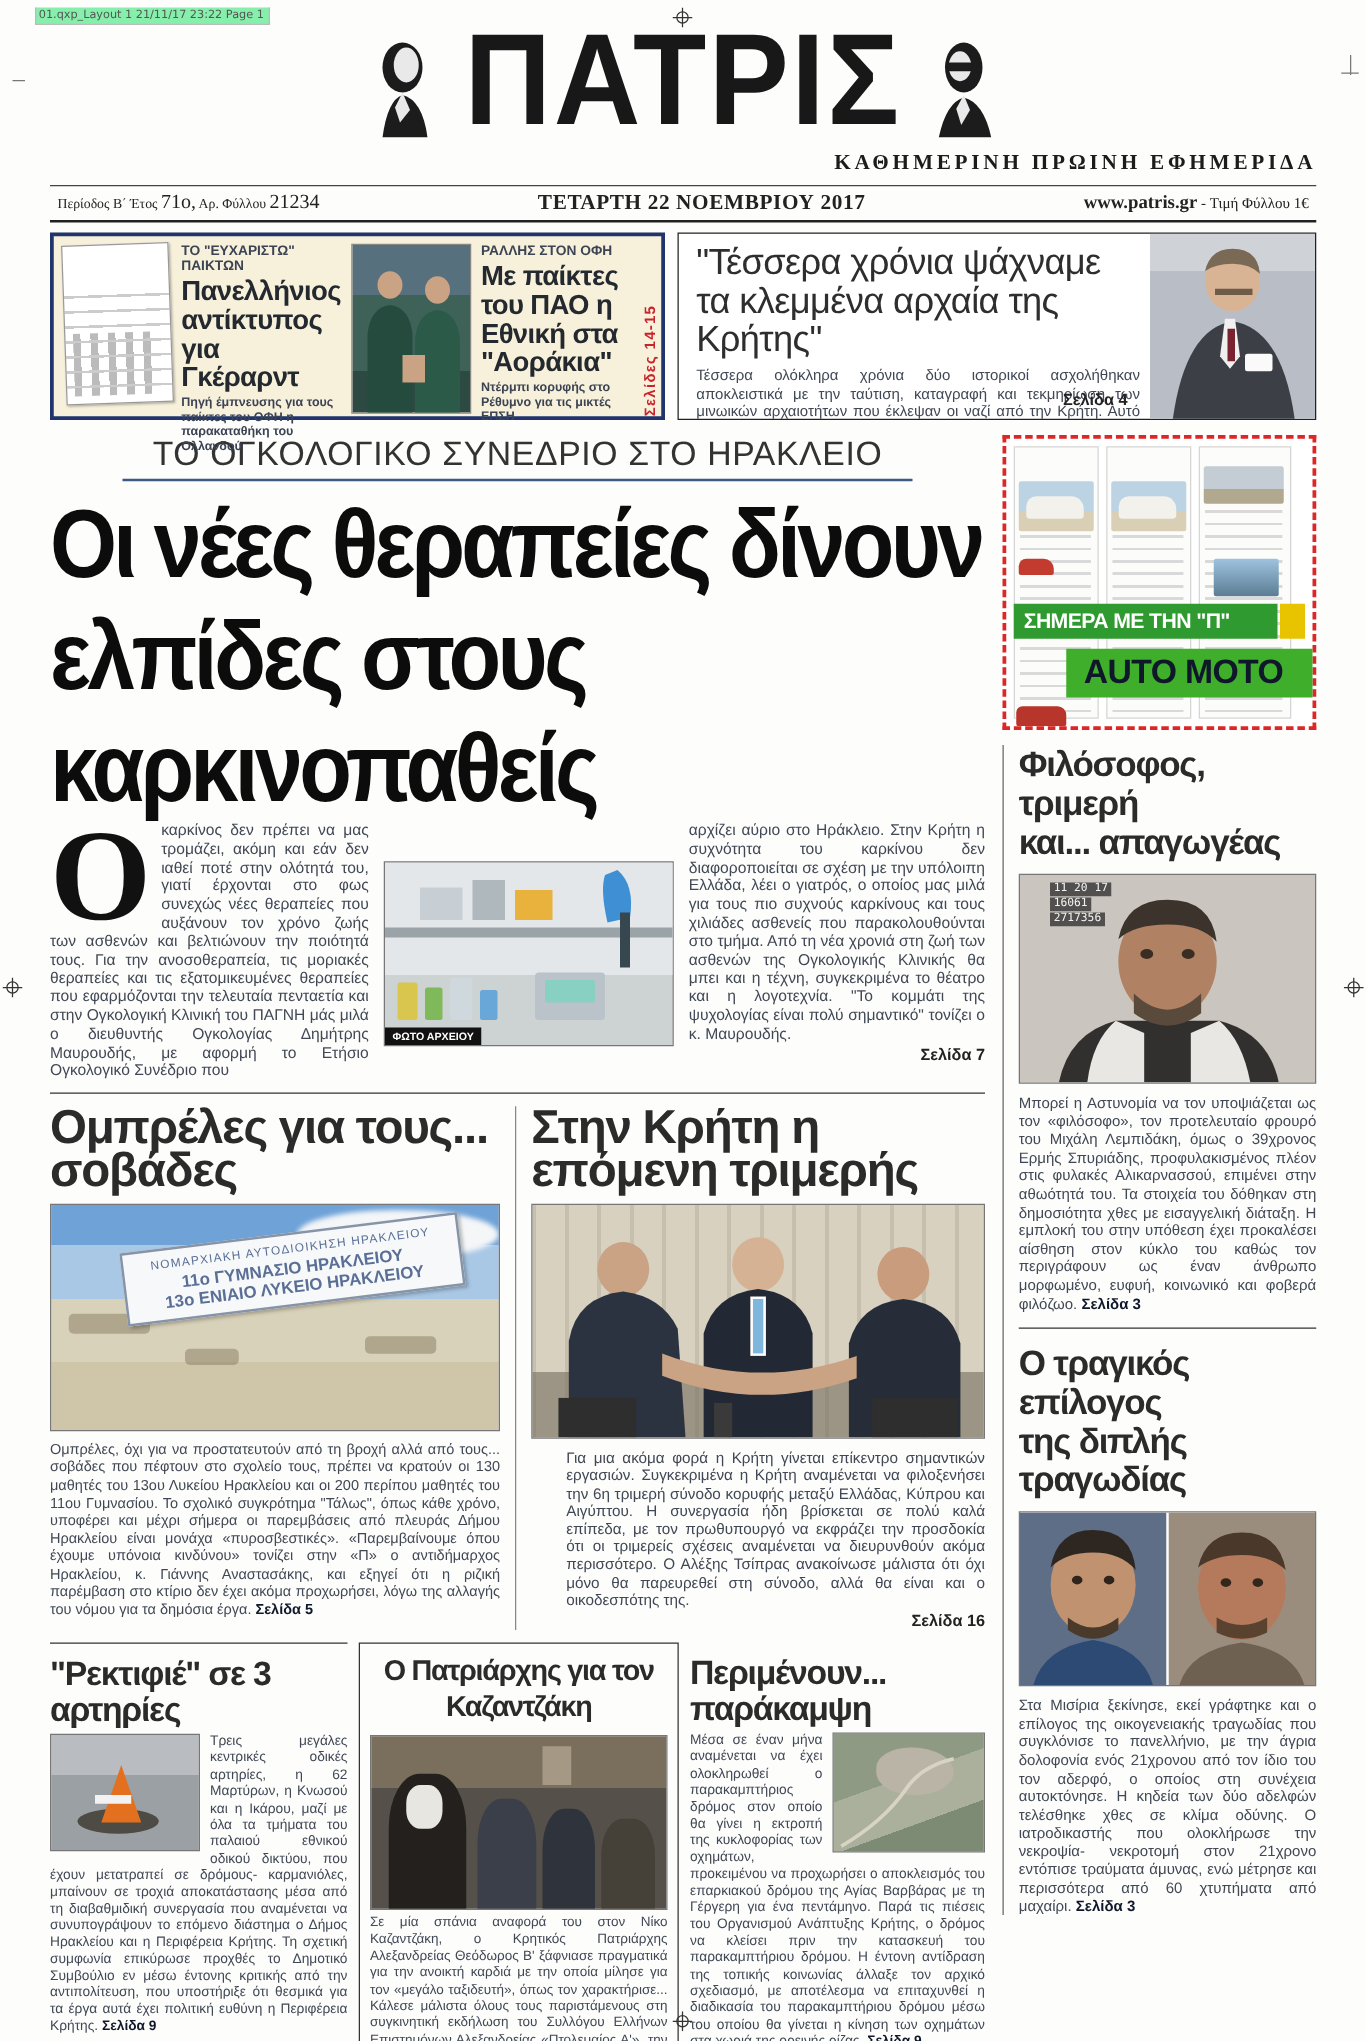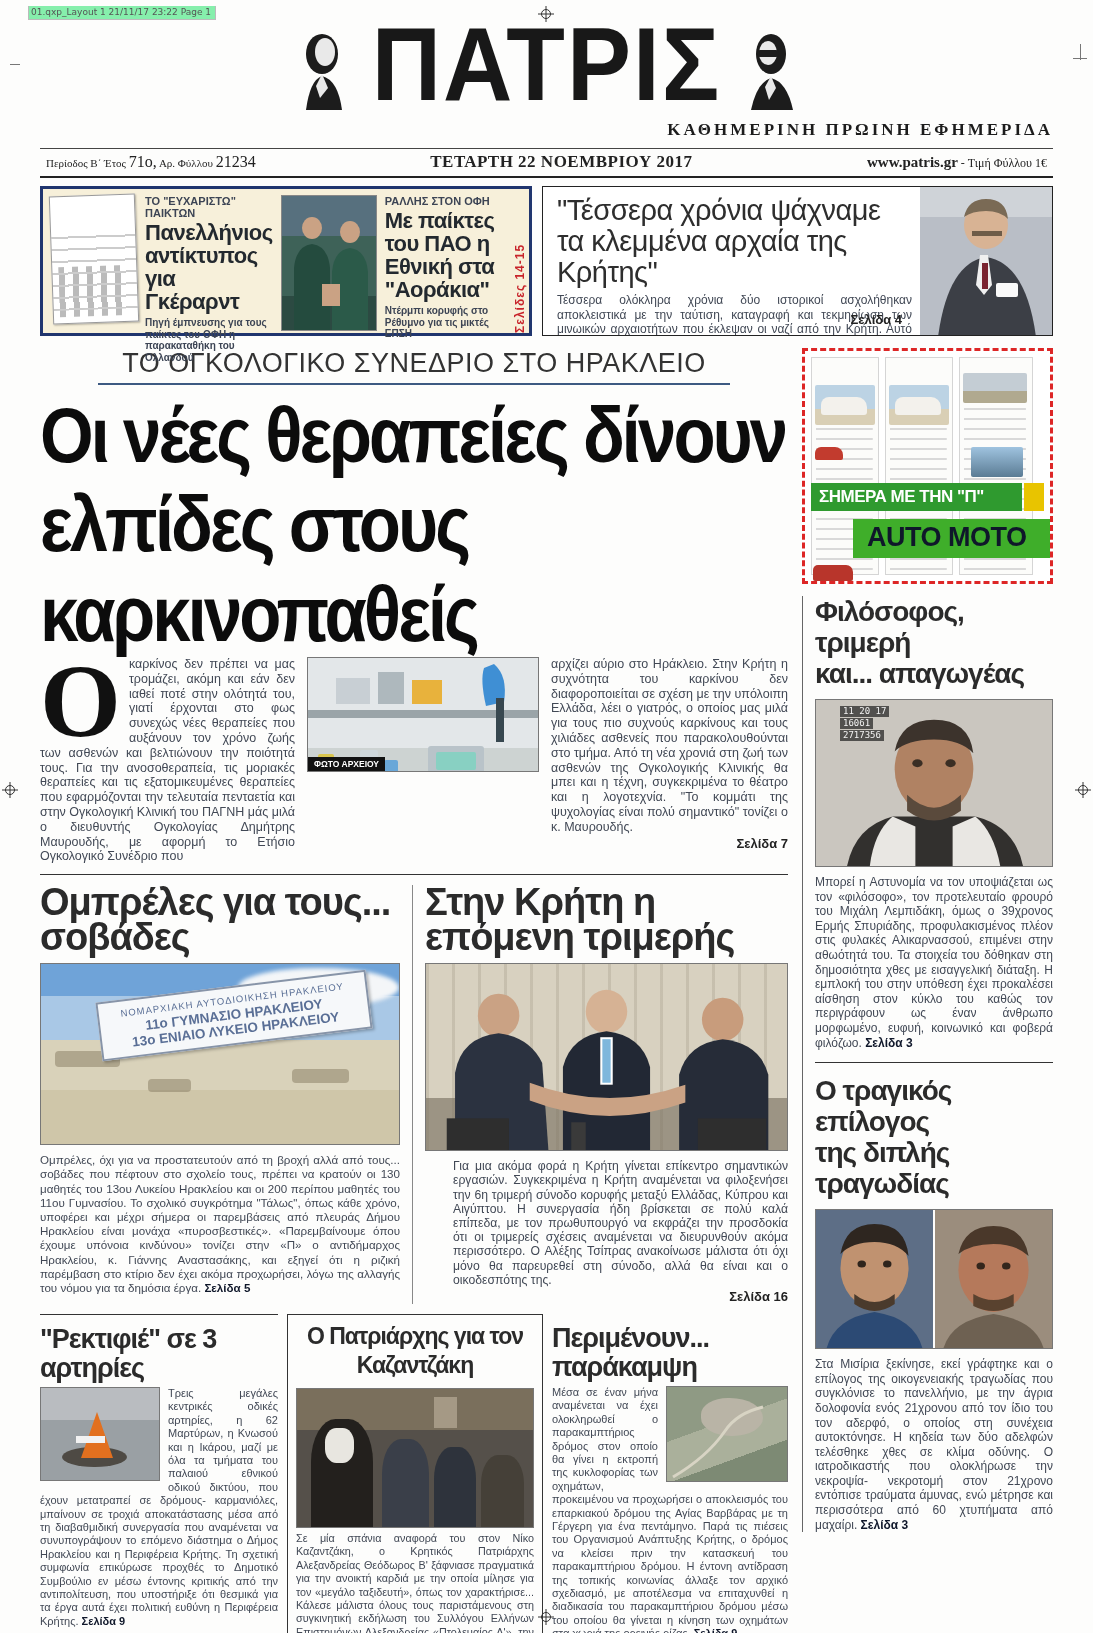--- a/index.html
+++ b/index.html
@@ -75,22 +75,22 @@
   .main-kicker { display:inline-block; font-size:27px; color:#333; letter-spacing:.5px;
                  border-bottom:2px solid #3d5a82; padding:0 24px 4px 24px; }
   .main-headline { margin-top:6px; font-weight:bold; color:#0c0c0c; letter-spacing:-3px;
                    font-size:69px; line-height:80px; transform:scaleY(1.12); transform-origin:top left; }
   .lead-row { display:flex; gap:12px; margin-top:26px; }
   .lead-txt { font-size:12.5px; line-height:14.8px; text-align:justify; }
   .lead-left { flex:0 0 255px; }
   .lead-right { flex:1 1 auto; }
   .dropcap { float:left; font-size:104px; line-height:88px; font-weight:bold; color:#111;
              padding-right:8px; font-family:"Liberation Serif", serif; }
-  .lead-photo { position:relative; flex:0 0 232px; height:115px; border:1px solid #777; overflow:hidden;
-                background:linear-gradient(180deg,#dfe4e6 0 55%,#cdd3d2 55% 100%); }
+  .lead-photo { position:relative; flex:0 0 232px; height:148px; border:1px solid #777; overflow:hidden;
+                background:linear-gradient(180deg,#dfe4e6 0 55%,#cdd3d2 55% 100%);margin-top:32px; }
   .photo-cap { position:absolute; left:0; bottom:0; background:#111; color:#fff; font-size:8.5px;
                font-weight:bold; padding:2px 6px; }
   .lead-pageref { text-align:right; font-weight:bold; font-size:13px; color:#222; margin-top:2px; }
 
   .hrule { border-top:1.5px solid #333; margin:10px 0; }
 
   
   .row2 { display:flex; }
   .art-umbrella { flex:0 0 372px; padding-right:12px; }
   .vdiv { flex:0 0 1px; background:#888; }

